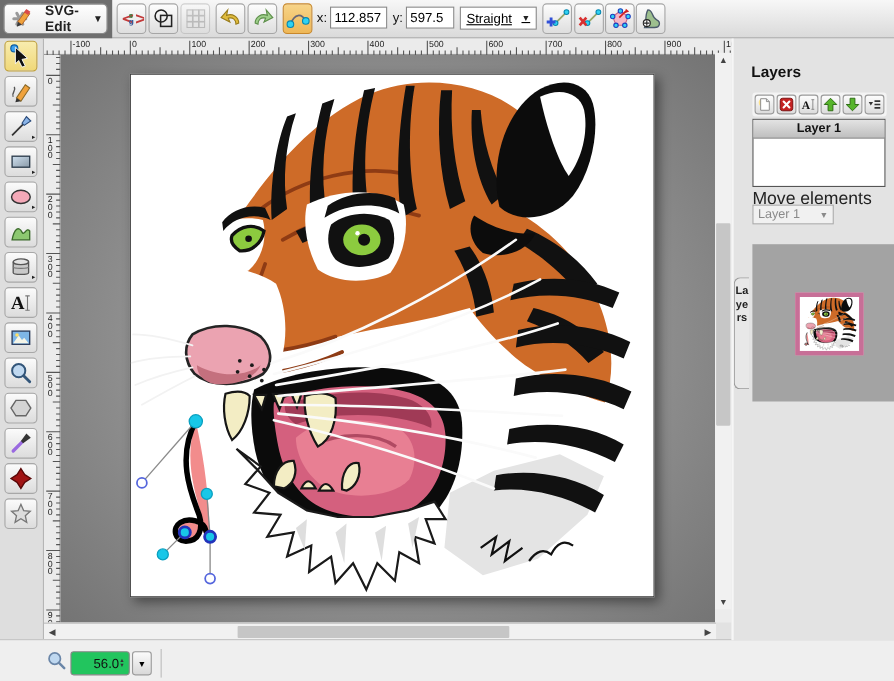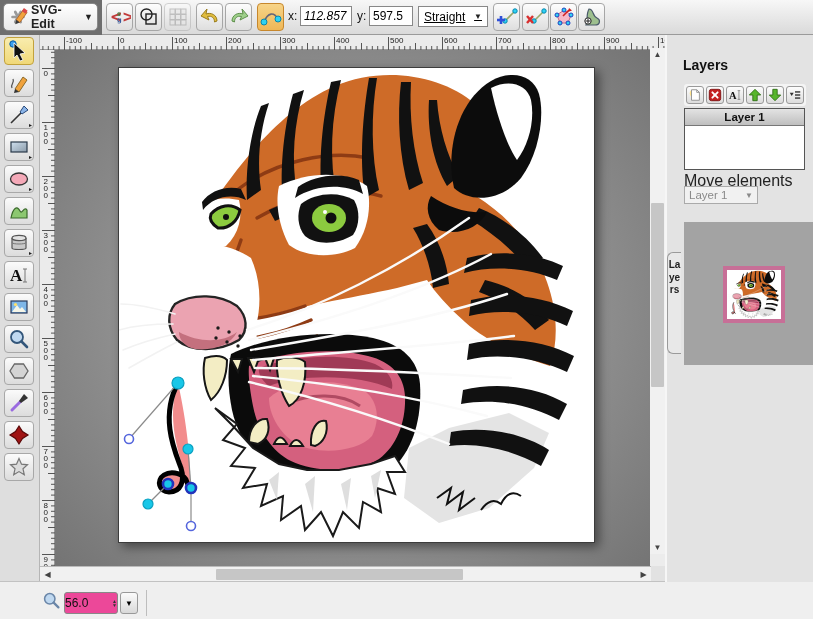--- a/index.html
+++ b/index.html
@@ -1,20 +1,20 @@
 <!DOCTYPE html>
 <html><head>
 <meta charset="utf-8">
 <style>
   html,body{margin:0;padding:0;background:#e8e8e8;font-family:"Liberation Sans","DejaVu Sans",sans-serif;}
   #app{position:relative;width:813px;height:619px;overflow:hidden;background:#ececec;-webkit-user-select:none;user-select:none;}
   
   #topbar{position:absolute;left:0;top:0;width:813px;height:35px;background:linear-gradient(#f7f7f7,#dadada);border-bottom:1px solid #9a9a9a;box-sizing:border-box;}
   #logo-patch{position:absolute;left:0;top:0;width:102px;height:35px;background:#6e6e6e;}
-  .logo-btn{position:absolute;left:3px;top:3px;width:95px;height:28px;background:linear-gradient(#ffffff,#e9e9e9);border:1px solid #8a8a8a;border-radius:5px;display:flex;align-items:center;gap:3px;padding:0 4px;box-sizing:border-box;cursor:pointer;}
+  .logo-btn{position:absolute;left:3px;top:3px;width:95px;height:28px;background:linear-gradient(#ffffff,#e9e9e9);border:1px solid #8a8a8a;border-radius:5px;display:flex;align-items:center;gap:13px;padding:0 4px;box-sizing:border-box;cursor:pointer;}
   .logo-btn .t{font-size:12.5px;font-weight:bold;color:#222;}
   .logo-btn .caret{font-size:9px;color:#222;}
   .btn{position:absolute;top:3px;width:27px;height:28px;background:linear-gradient(#fdfdfd,#dedede);border:1px solid #a6a6a6;border-radius:4px;display:flex;align-items:center;justify-content:center;box-sizing:border-box;cursor:pointer;}
   .btn.disabled{opacity:.45;cursor:default;}
   .btn.active{background:linear-gradient(#f7d488,#eeb757);border-color:#c7872c;}
   .tb-label{position:absolute;top:9px;font-size:12px;color:#111;}
   .tb-input{position:absolute;top:6px;height:20px;border:1px solid #888;background:#fff;font-size:12px;padding:0 3px;box-sizing:border-box;font-family:"Liberation Sans",sans-serif;}
   .tb-select{position:absolute;top:6px;height:21px;background:#fff;border:1px solid #888;font-size:12px;display:flex;align-items:center;justify-content:space-between;padding:0 5px;box-sizing:border-box;cursor:pointer;text-decoration:underline;}
   .tb-select .caret{font-size:8px;color:#222;margin-left:6px;}
   
@@ -30,21 +30,21 @@
   #canvas{position:absolute;left:63px;top:17px;width:475px;height:474px;background:#fff;border:1px solid #3c3c3c;box-shadow:4px 4px 10px rgba(0,0,0,.45);box-sizing:content-box;}
   
   .sb-track{position:absolute;background:#f1f1f1;}
   #vscroll{left:650px;top:48px;width:15px;height:506px;}
   #hscroll{left:40px;top:566px;width:611px;height:15px;border-top:1px solid #bbb;box-sizing:border-box;}
   .sb-arrow{position:absolute;width:15px;height:13px;display:flex;align-items:center;justify-content:center;font-size:8px;color:#444;cursor:pointer;}
   .sb-thumb{position:absolute;background:#c6c6c6;border-radius:1px;cursor:pointer;}
   #sb-corner{position:absolute;left:651px;top:566px;width:14px;height:15px;background:#e2e2e2;}
   
   #bottombar{position:absolute;left:0;top:581px;width:813px;height:38px;background:#efefef;border-top:1px solid #c2c2c2;box-sizing:border-box;}
-  #zoom-box{position:absolute;left:64px;top:10px;width:54px;height:22px;background:#ec4899;border:1px solid #888;border-radius:3px;display:flex;align-items:center;justify-content:space-between;padding:0 0;box-sizing:border-box;}
+  #zoom-box{position:absolute;left:64px;top:10px;width:54px;height:22px;background:#22c55e;border:1px solid #888;border-radius:3px;display:flex;align-items:center;justify-content:space-between;padding:0 20px;box-sizing:border-box;}
   #zoom-box .val{font-size:12px;color:#111;}
   #zoom-box .spin{display:flex;flex-direction:column;font-size:5px;line-height:4px;color:#333;cursor:pointer;}
   #zoom-dd{position:absolute;left:120px;top:10px;width:18px;height:22px;background:linear-gradient(#fbfbfb,#d9d9d9);border:1px solid #999;border-radius:3px;font-size:8px;display:flex;align-items:center;justify-content:center;cursor:pointer;box-sizing:border-box;}
   #zoom-sep{position:absolute;left:146px;top:8px;width:1px;height:26px;background:#bdbdbd;}
   
   #rightpanel{position:absolute;left:665px;top:35px;width:148px;height:547px;background:#e3e3e3;border-left:2px solid #f6f6f6;box-sizing:border-box;}
   #layers-tab{position:absolute;left:667px;top:252px;width:14px;height:102px;background:#e8e8e8;border:1px solid #9a9a9a;border-right:none;border-radius:6px 0 0 6px;font-size:10px;font-weight:bold;color:#222;line-height:1.25;text-align:center;word-break:break-all;padding-top:6px;box-sizing:border-box;cursor:pointer;}
   #layers-title{position:absolute;left:683px;top:57px;font-size:14px;font-weight:bold;color:#111;}
   #layer-btns{position:absolute;left:684px;top:84px;display:flex;gap:2px;background:#f4f4f4;padding:2px;border-radius:3px;}
   .lbtn{width:18px;height:18px;background:linear-gradient(#fdfdfd,#dcdcdc);border:1px solid #9a9a9a;border-radius:3px;display:flex;align-items:center;justify-content:center;box-sizing:border-box;cursor:pointer;}
@@ -124,21 +124,21 @@
 
     <div class="btn active" style="left:257px">
       <svg width="22" height="22" viewBox="0 0 22 22">
         <path d="M4,16 C8,6 14,6 18,13" fill="none" stroke="#667" stroke-width="1.6"></path>
         <circle cx="4" cy="16" r="3" fill="#2fd2f2" stroke="#0787b0" stroke-width="1"></circle>
         <circle cx="18" cy="13" r="3" fill="#2fd2f2" stroke="#0787b0" stroke-width="1"></circle>
       </svg>
     </div>
 
     <span class="tb-label" style="left:288px">x:</span>
-    <input class="tb-input" style="left: 300px; width: 52px; font-style: italic;" value="112.857">
+    <input class="tb-input" style="left: 300px; width: 52px;" value="112.857">
     <span class="tb-label" style="left:357px">y:</span>
     <input class="tb-input" style="left: 369px; width: 44px;" value="597.5">
 
     <div class="tb-select" style="left:418px;width:70px">
       <span>Straight</span>
       <span class="caret">▼</span>
     </div>
 
     <div class="btn" style="left:493px">
       <svg width="22" height="22" viewBox="0 0 22 22">

